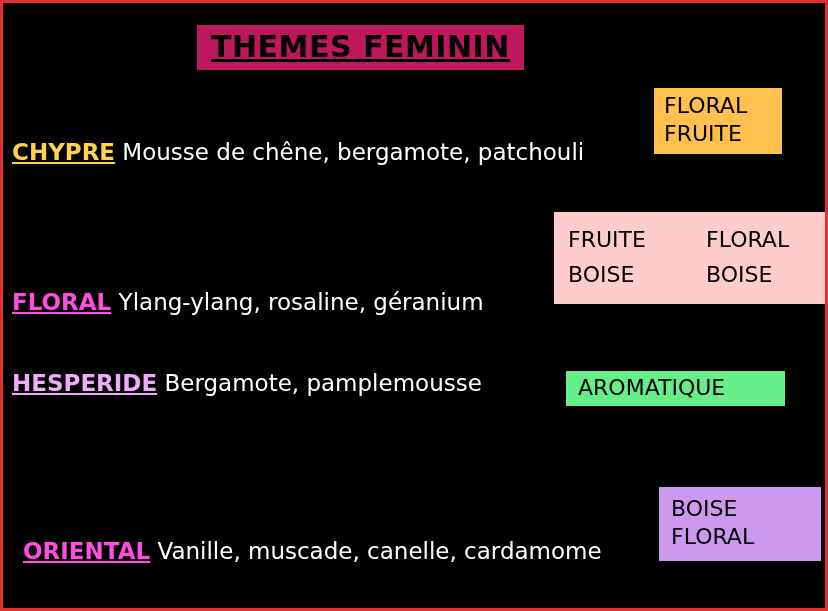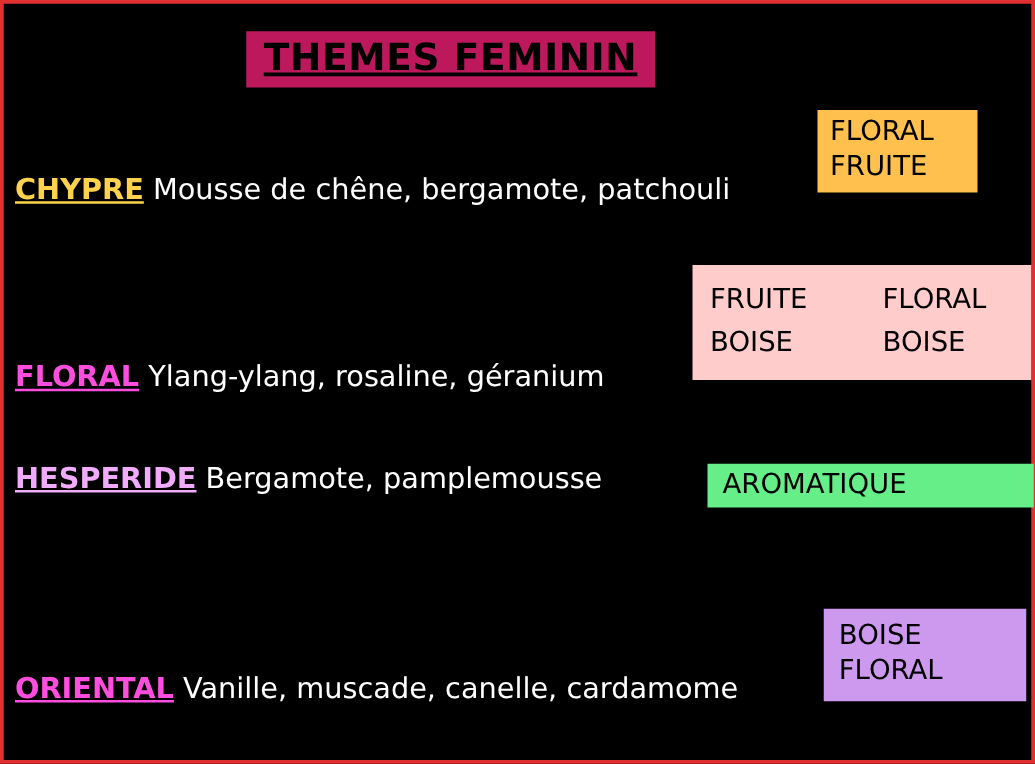--- a/index.html
+++ b/index.html
@@ -48,21 +48,21 @@
   }
   .k-chypre { color: #ffd24d; }
   .k-floral { color: #ff4de0; }
   .k-hesperide { color: #f0abfc; }
   .k-oriental { color: #ff4de0; }
   .desc { color: #ffffff; }
 
   #line-chypre { left: 9px; top: 136px; }
   #line-floral { left: 9px; top: 250px; margin-top: 36px; }
   #line-hesperide { left: 9px; top: 367px; }
-  #line-oriental { left: 9px; top: 535px; }
+  #line-oriental { left: 20px; top: 535px; }
 
   
   .box {
     position: absolute;
     color: #000000;
     font-size: 22px;
     box-sizing: border-box;
   }
   #box-chypre {
     left: 651px;
@@ -81,21 +81,21 @@
     line-height: 1.6;
   }
   #box-floral .row {
     display: flex;
   }
   #box-floral .c1 { width: 138px; }
   #box-floral .c2 { width: auto; }
   #box-hesperide {
     left: 563px;
     top: 368px;
-    width: 261px;
+    width: 219px;
     padding: 4px 12px 6px 12px;
     background: #66ee88;
   }
   #box-oriental {
     left: 656px;
     top: 484px;
     width: 162px;
     padding: 8px 12px 10px 12px;
     background: #cc99ee;
     line-height: 1.28;

